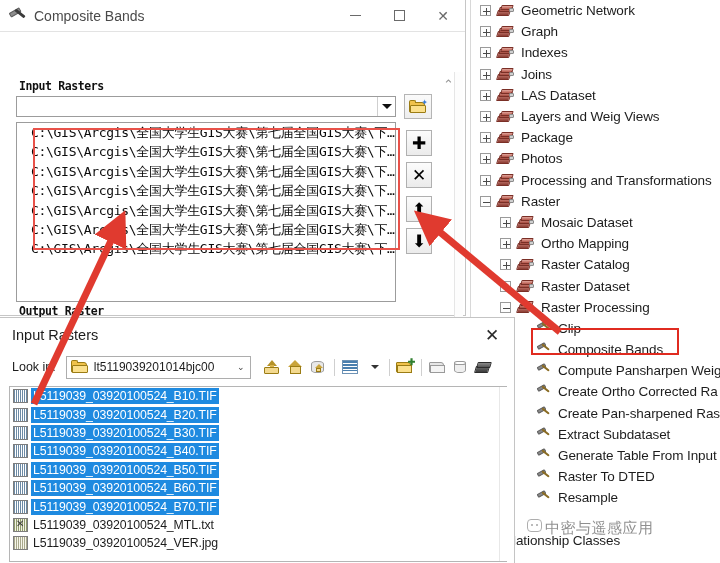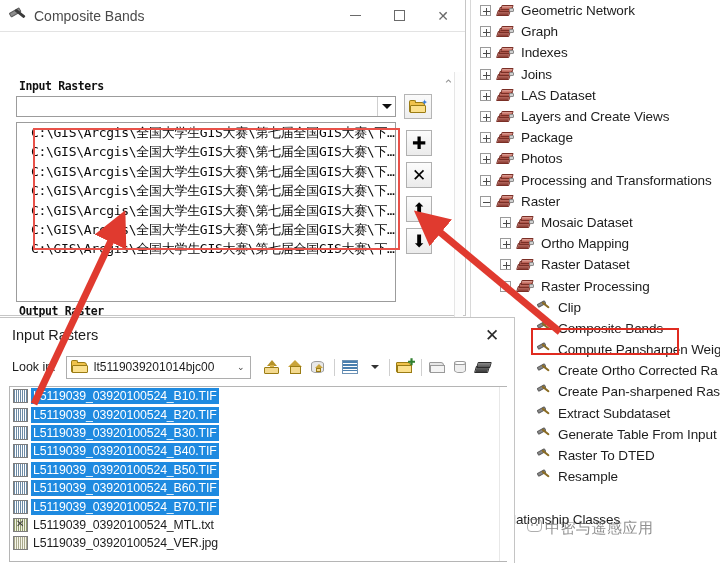--- a/index.html
+++ b/index.html
@@ -387,21 +387,21 @@
         <span class="tlabel">LAS Dataset</span>
       </div>
       <div class="tnode lvl1">
         <span class="expander plus"></span>
         <span class="ico-toolbox">
           <span class="b1"></span>
           <span class="b2"></span>
           <span class="b3"></span>
           <span class="hl"></span>
         </span>
-        <span class="tlabel">Layers and Create Views</span>
+        <span class="tlabel">Layers and Weig Views</span>
       </div>
       <div class="tnode lvl1">
         <span class="expander plus"></span>
         <span class="ico-toolbox">
           <span class="b1"></span>
           <span class="b2"></span>
           <span class="b3"></span>
           <span class="hl"></span>
         </span>
         <span class="tlabel">Package</span>
@@ -448,20 +448,30 @@
       </div>
       <div class="tnode lvl2">
         <span class="expander plus"></span>
         <span class="ico-toolbox">
           <span class="b1"></span>
           <span class="b2"></span>
           <span class="b3"></span>
           <span class="hl"></span>
         </span>
         <span class="tlabel">Ortho Mapping</span>
+      </div>
+      <div class="tnode lvl2">
+        <span class="expander plus"></span>
+        <span class="ico-toolbox">
+          <span class="b1"></span>
+          <span class="b2"></span>
+          <span class="b3"></span>
+          <span class="hl"></span>
+        </span>
+        <span class="tlabel">Raster Catalog</span>
       </div>
       <div class="tnode lvl2">
         <span class="expander plus"></span>
         <span class="ico-toolbox">
           <span class="b1"></span>
           <span class="b2"></span>
           <span class="b3"></span>
           <span class="hl"></span>
         </span>
         <span class="tlabel">Raster Dataset</span>

